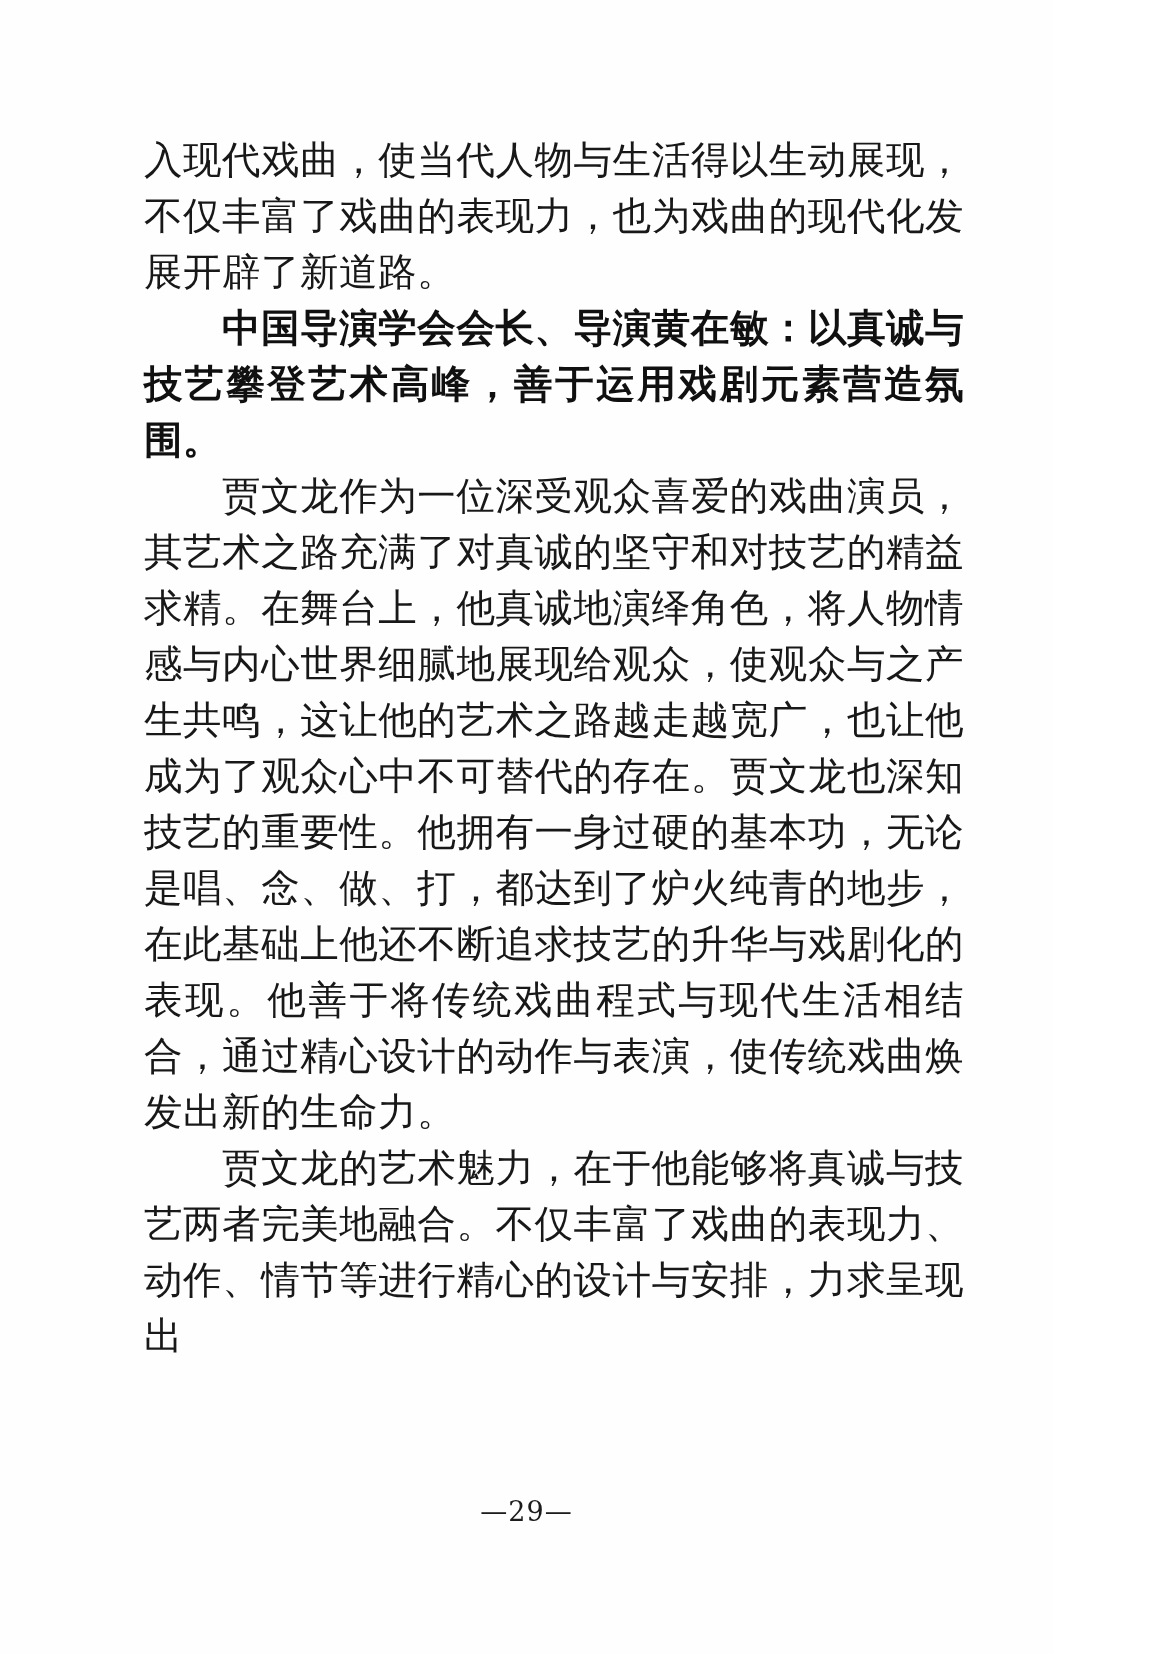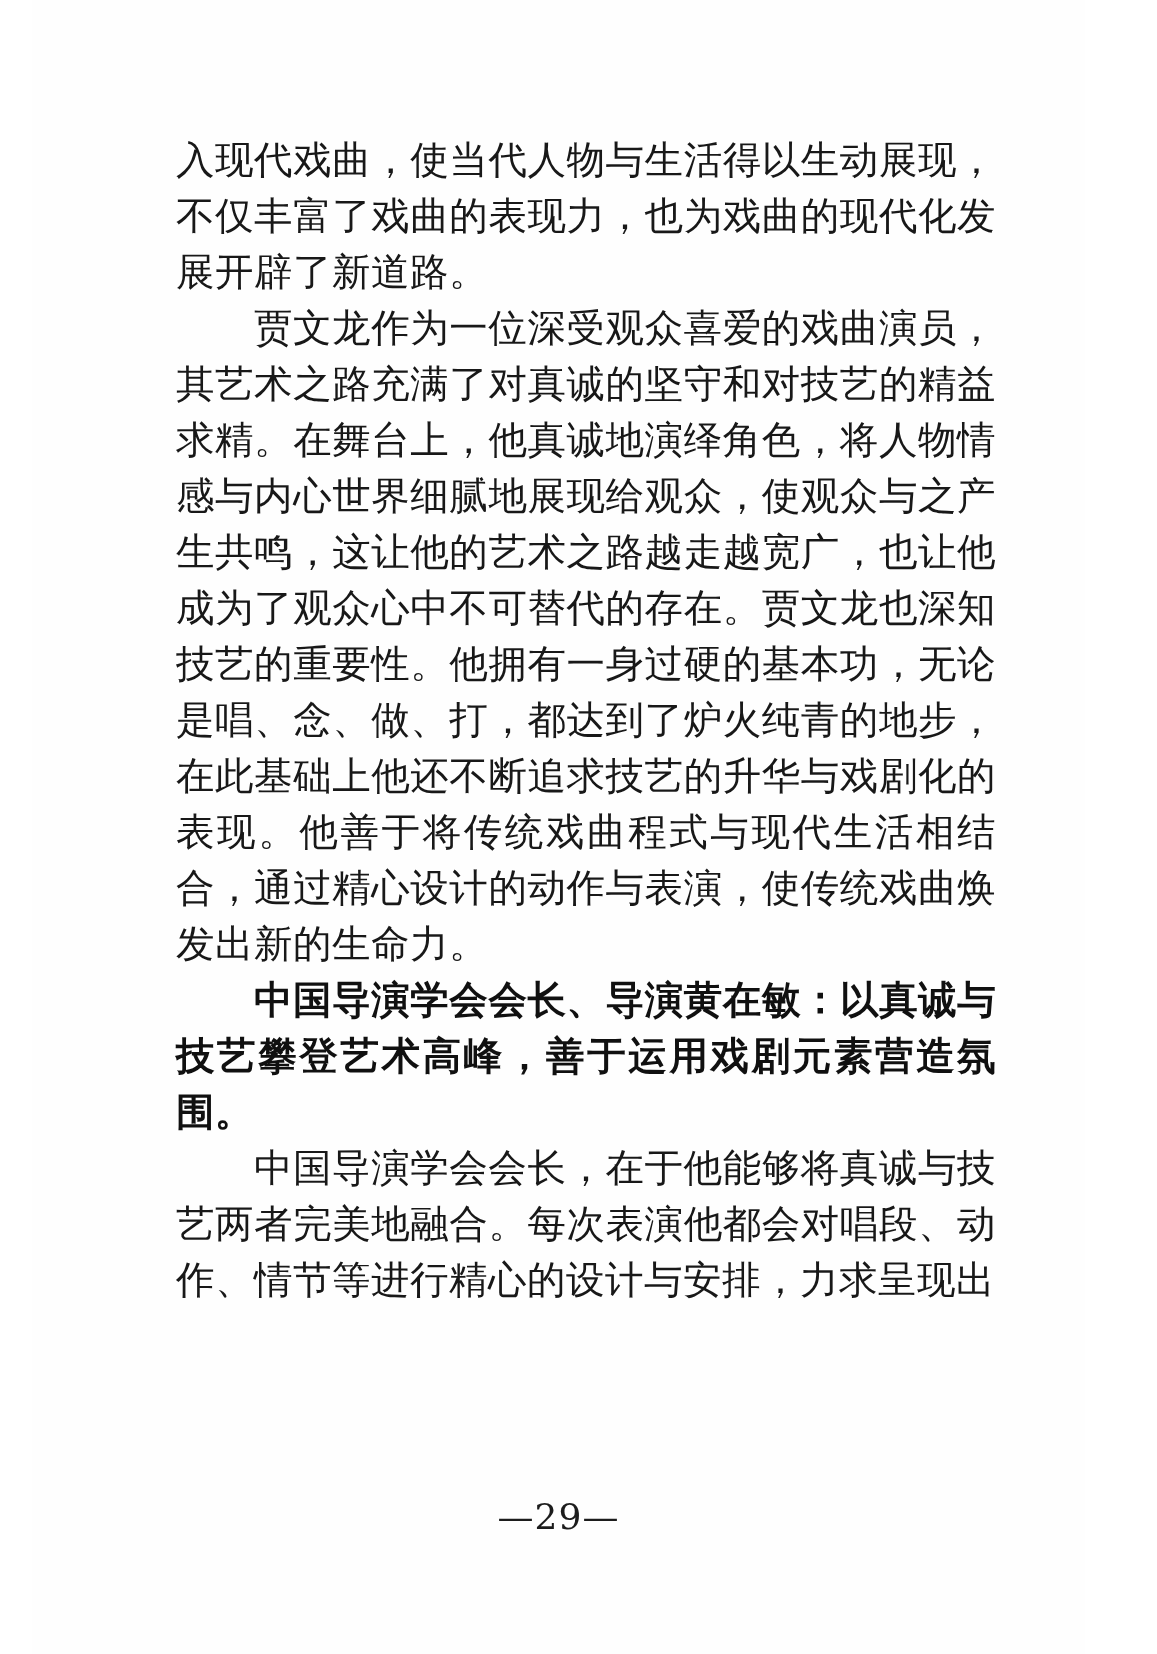--- a/index.html
+++ b/index.html
@@ -15,21 +15,20 @@
     position: relative;
     overflow: hidden;
   }
   .page {
     position: absolute;
     top: 0; left: 0;
     width: 1053px;
     height: 1654px;
     background: #fefefe;
     box-sizing: border-box;
-    margin-left: 32px;
   }
   .content {
     position: absolute;
     left: 144px;
     top: 132px;
     width: 820px;
   }
   .para {
     margin: 0;
     font-size: 38.5px;
@@ -48,30 +47,30 @@
     font-weight: 700;
     letter-spacing: 0.2px;
     color: #101010;
   }
   .page-number {
     position: absolute;
     left: 0;
     right: 0;
     top: 1496px;
     text-align: center;
-    font-size: 36px;
+    font-size: 27px;
     letter-spacing: 1px;
     color: #1c1c1c;
     font-family: "DejaVu Serif", "Liberation Serif", serif;
   }
 </style>
 </head>
 <body>
 
 <div class="page">
   <div class="content">
     <p class="para">入现代戏曲，使当代人物与生活得以生动展现，不仅丰富了戏曲的表现力，也为戏曲的现代化发展开辟了新道路。</p>
+    <p class="para indent heading">中国导演学会会长、导演黄在敏：以真诚与技艺攀登艺术高峰，善于运用戏剧元素营造氛围。</p>
     <p class="para indent">贾文龙作为一位深受观众喜爱的戏曲演员，其艺术之路充满了对真诚的坚守和对技艺的精益求精。在舞台上，他真诚地演绎角色，将人物情感与内心世界细腻地展现给观众，使观众与之产生共鸣，这让他的艺术之路越走越宽广，也让他成为了观众心中不可替代的存在。贾文龙也深知技艺的重要性。他拥有一身过硬的基本功，无论是唱、念、做、打，都达到了炉火纯青的地步，在此基础上他还不断追求技艺的升华与戏剧化的表现。他善于将传统戏曲程式与现代生活相结合，通过精心设计的动作与表演，使传统戏曲焕发出新的生命力。</p>
-    <p class="para indent heading">中国导演学会会长、导演黄在敏：以真诚与技艺攀登艺术高峰，善于运用戏剧元素营造氛围。</p>
-    <p class="para indent">中国导演学会会长，在于他能够将真诚与技艺两者完美地融合。每次表演他都会对唱段、动作、情节等进行精心的设计与安排，力求呈现出</p>
+    <p class="para indent">贾文龙的艺术魅力，在于他能够将真诚与技艺两者完美地融合。不仅丰富了戏曲的表现力、动作、情节等进行精心的设计与安排，力求呈现出</p>
   </div>
   <div class="page-number">—29—</div>
 </div>
 
 </body></html>

